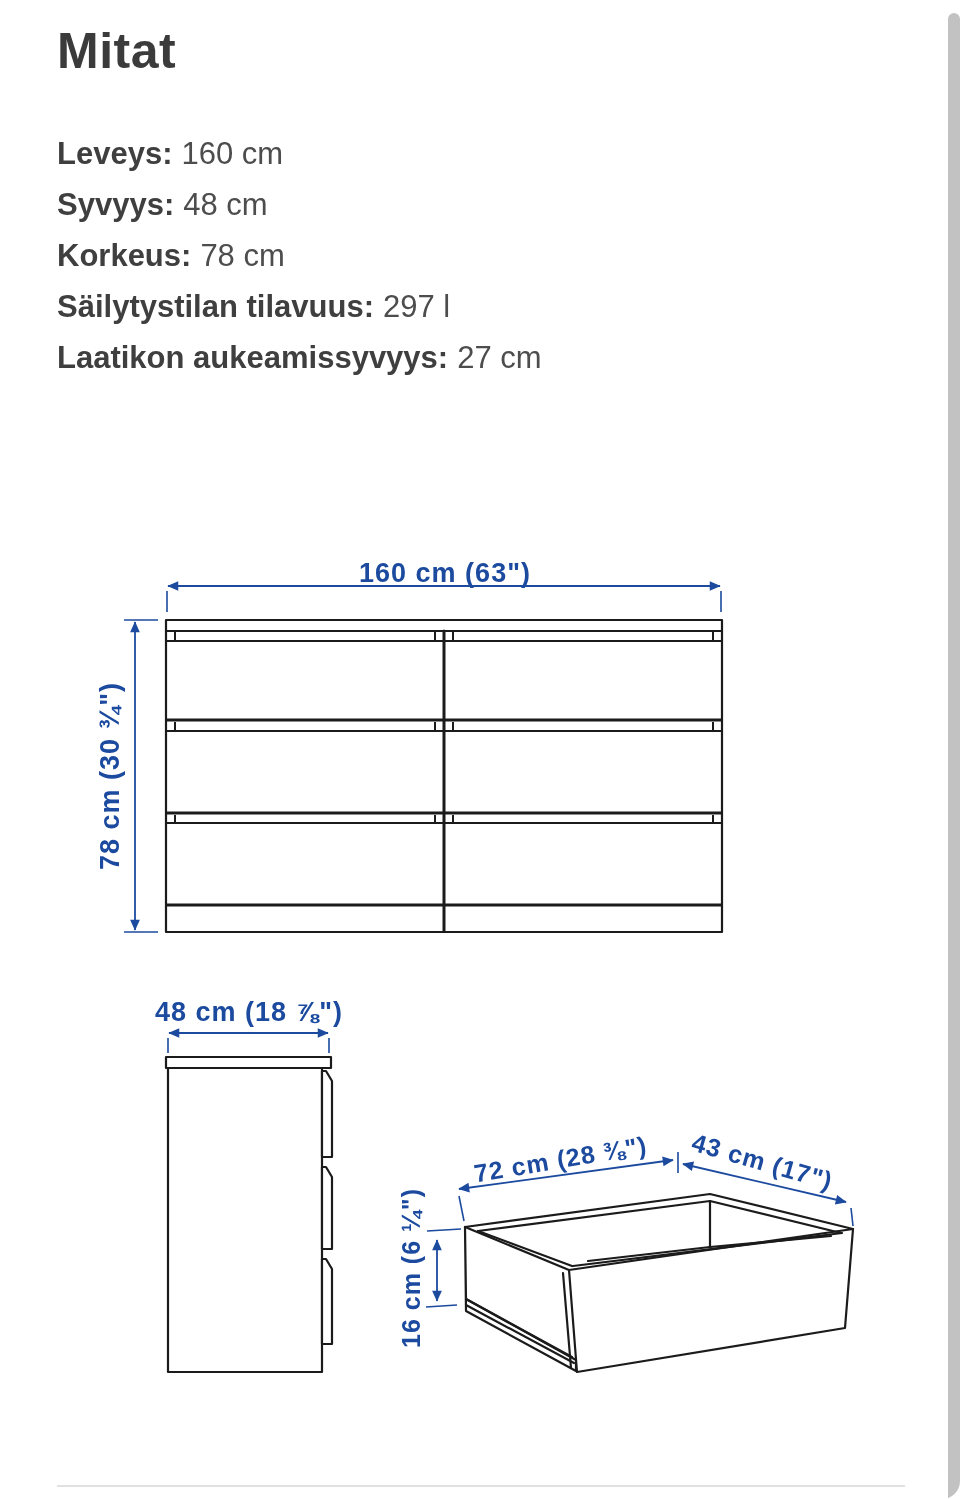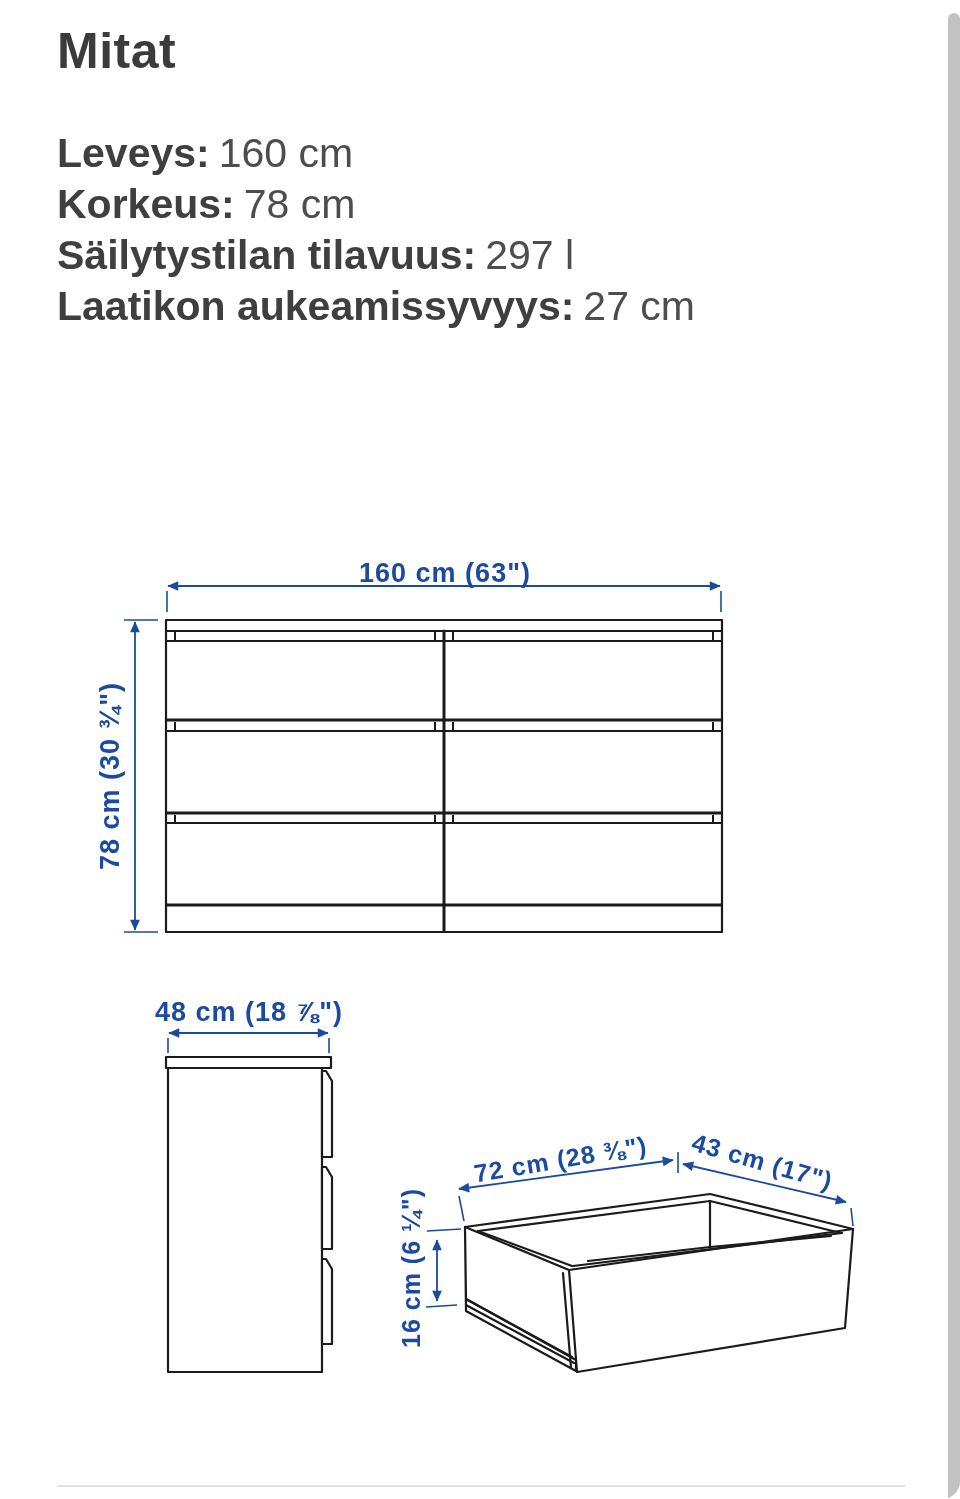--- a/index.html
+++ b/index.html
@@ -6,21 +6,21 @@
   .page{
     position:relative;width:960px;height:1499px;background:#ffffff;overflow:hidden;
     font-family:"Liberation Sans","DejaVu Sans",sans-serif;
     border-radius:18px;
   }
   .page-title{
     position:absolute;left:57px;top:22px;margin:0;
     font-size:50px;font-weight:bold;color:#3b3b3b;letter-spacing:0.5px;
   }
   .spec-list{position:absolute;left:57px;top:128px;}
-  .spec-row{font-size:41px;line-height:51px;white-space:nowrap;}
+  .spec-row{font-size:31px;line-height:51px;white-space:nowrap;}
   .spec-label{font-weight:bold;color:#3f3f3f;}
   .spec-value{font-weight:normal;color:#4d4d4d;margin-left:9px;}
   .diagram{position:absolute;left:0;top:540px;}
   .dim-text{
     font-family:"Liberation Sans","DejaVu Sans",sans-serif;
     font-weight:bold;fill:#1b4a9f;letter-spacing:1px;
   }
   .dim-text.big{font-size:27px;}
   .dim-text.small{font-size:25px;}
   .dim{stroke:#1b4a9f;stroke-width:1.8;fill:none;}
@@ -40,20 +40,23 @@
 </head>
 <body>
 
 <div class="page">
 
   <h1 class="page-title">Mitat</h1>
 
   <div class="spec-list">
     <div class="spec-row">
       <span class="spec-label">Leveys:</span><span class="spec-value">160 cm</span>
+    </div>
+    <div class="spec-row">
+      <span class="spec-label">Syvyys:</span><span class="spec-value">48 cm</span>
     </div>
     <div class="spec-row">
       <span class="spec-label">Korkeus:</span><span class="spec-value">78 cm</span>
     </div>
     <div class="spec-row">
       <span class="spec-label">Säilytystilan tilavuus:</span><span class="spec-value">297 l</span>
     </div>
     <div class="spec-row">
       <span class="spec-label">Laatikon aukeamissyvyys:</span><span class="spec-value">27 cm</span>
     </div>

